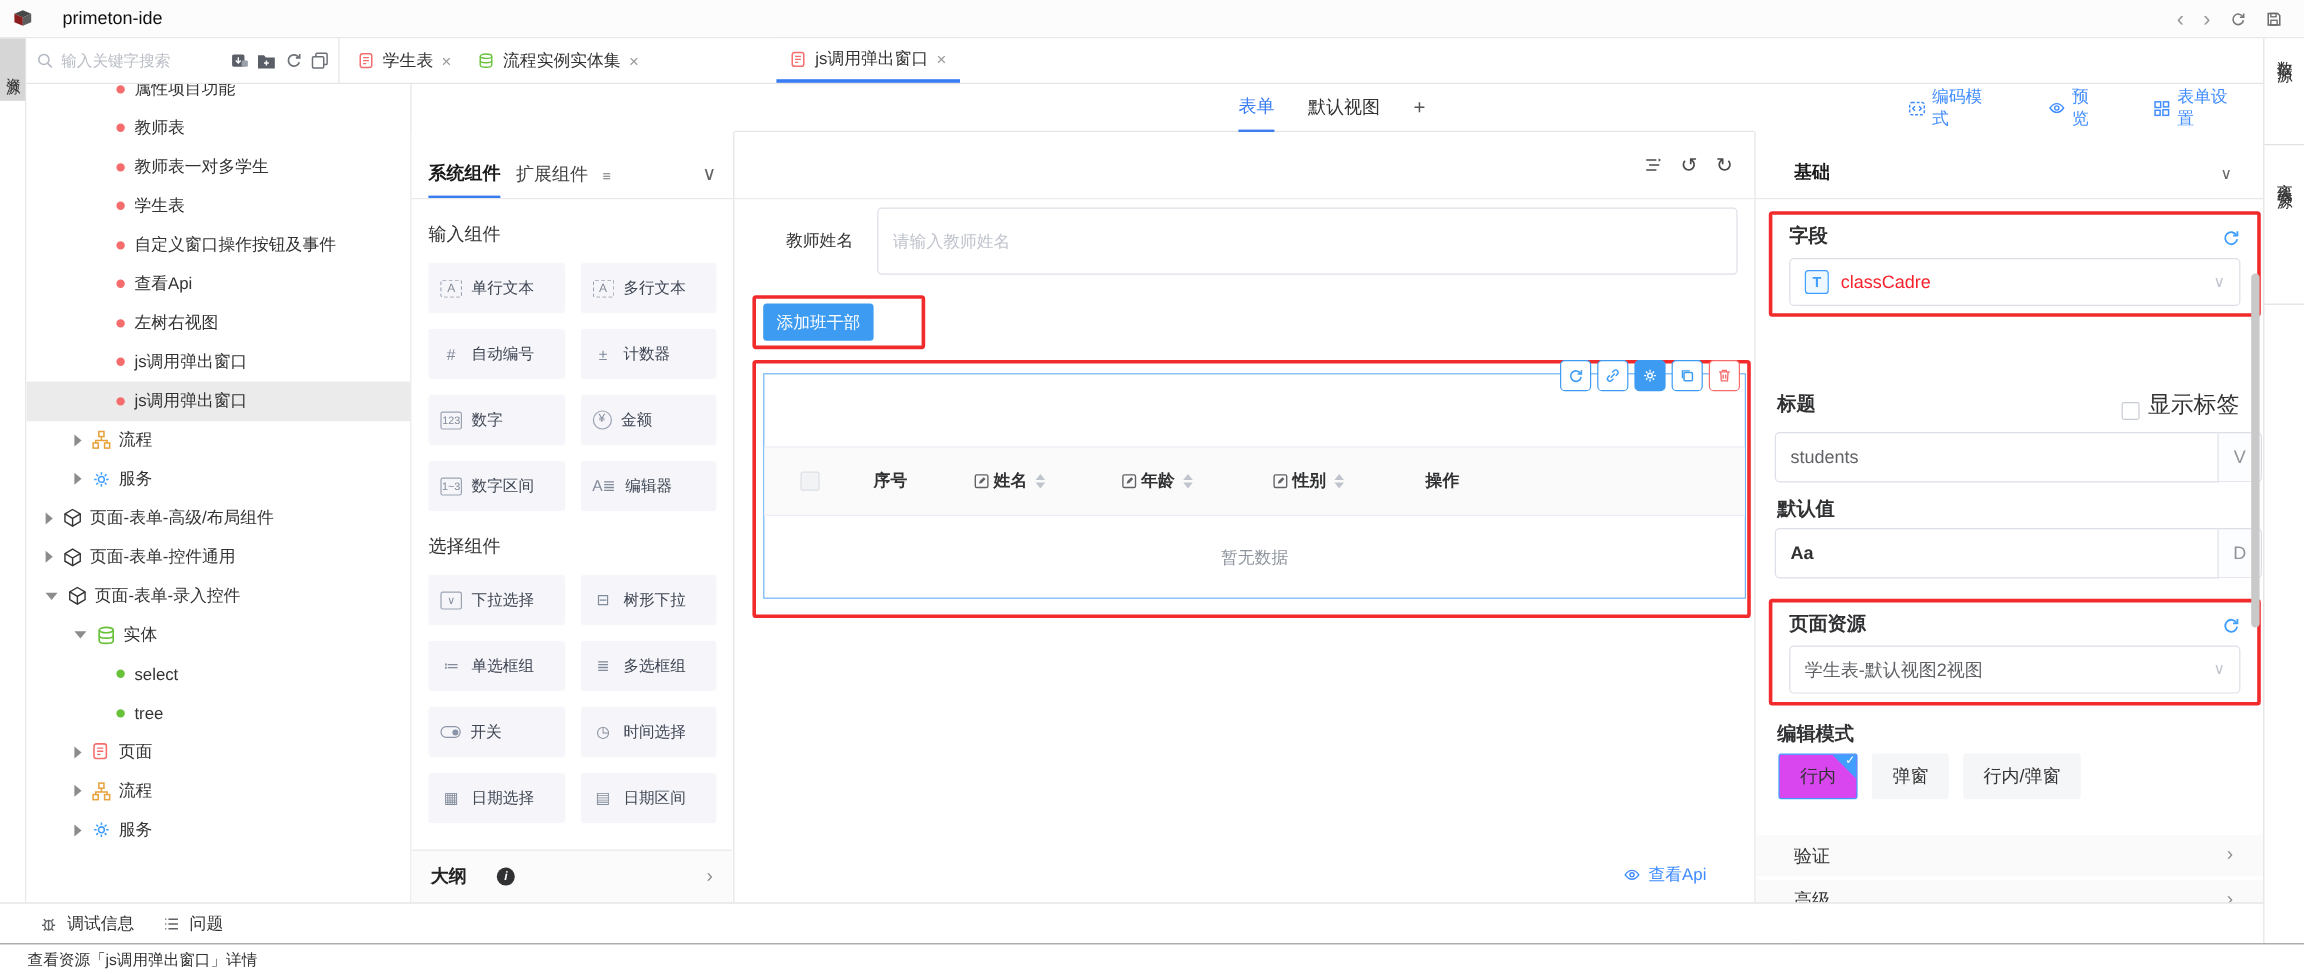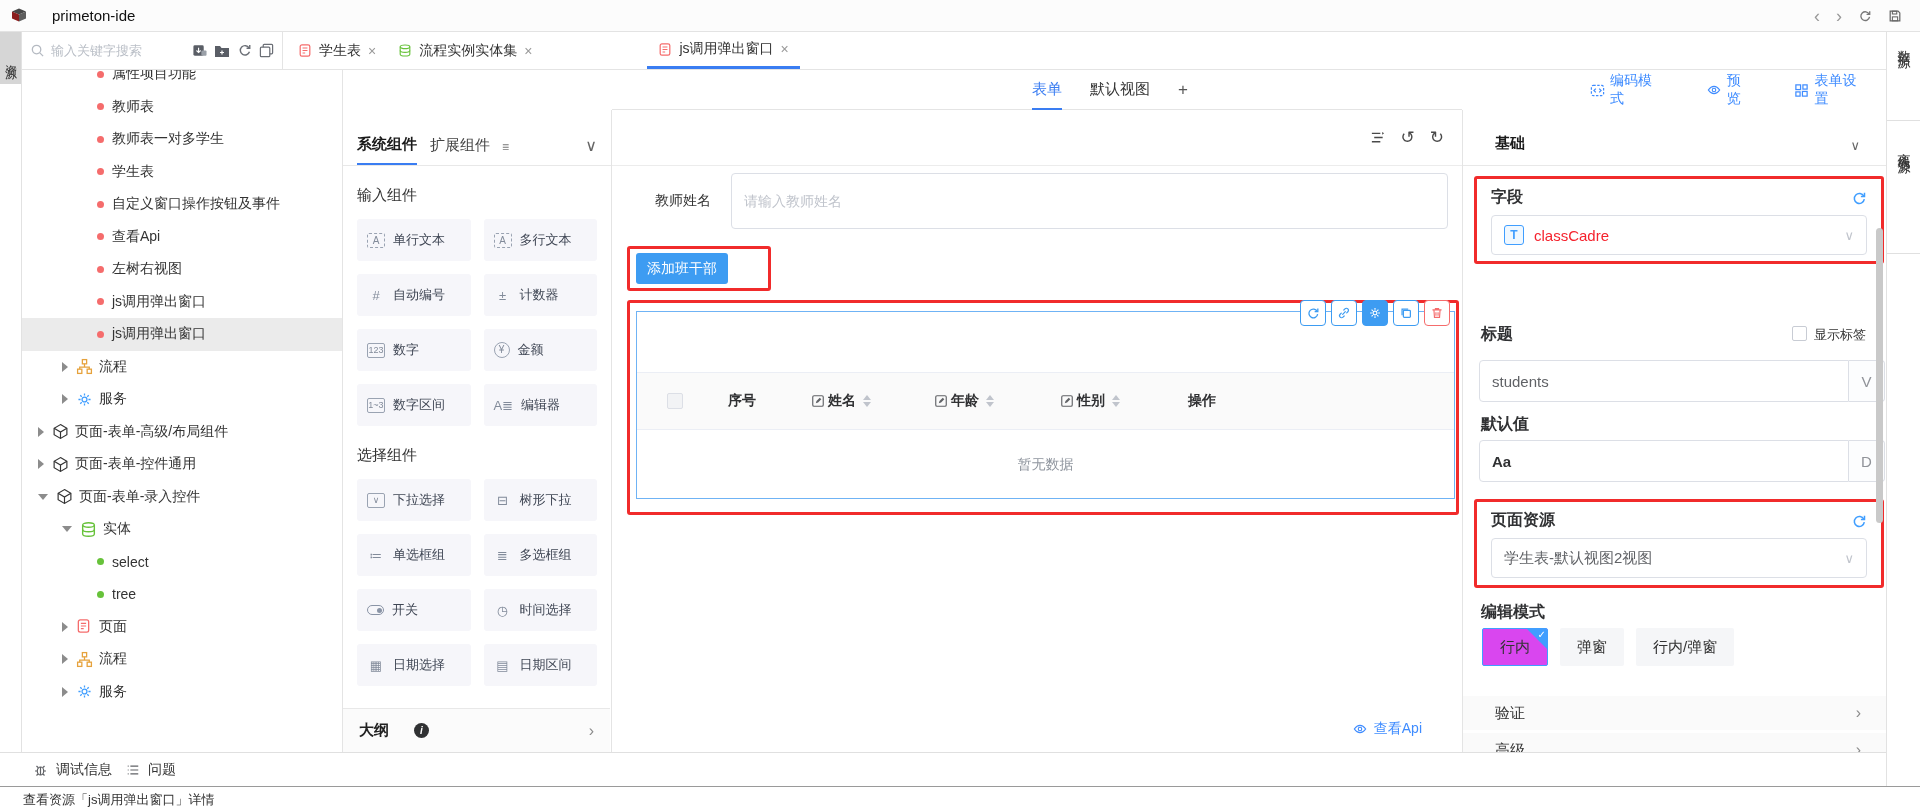--- a/index.html
+++ b/index.html
@@ -110,21 +110,21 @@
   .fieldbox{left:11px;top:10px;width:410px;height:88px}
   .resbox{left:11px;top:333px;width:410px;height:89px}
   .slrow{display:flex;align-items:center;justify-content:space-between}
   .seclabel{font-size:16px;font-weight:bold;color:#303133}
   .dd{margin-top:7px;height:40px;border:1px solid #dcdfe6;border-radius:4px;display:flex;align-items:center;gap:10px;padding:0 12px;background:#fff;cursor:pointer}
   .t-ic{width:20px;height:20px;border:1px solid #409eff;border-radius:3px;background:#f0f8ff;color:#409eff;font-size:12px;font-weight:bold;display:flex;align-items:center;justify-content:center}
   .fieldval{font-size:15px;color:#f5222d}
   .resval{font-size:15px;color:#606266}
   .ddchev{margin-left:auto;color:#c0c4cc;font-size:13px}
   .titlerow{position:absolute;left:18px;right:20px;top:158px;display:flex;align-items:center;justify-content:space-between}
-  .cklabel{display:flex;align-items:flex-start;gap:7px;font-size:13px;color:#333;cursor:pointer}
+  .cklabel{display:flex;align-items:flex-end;gap:7px;font-size:19px;color:#333;cursor:pointer}
   .ckbox{width:15px;height:15px;border:1px solid #c8ccd4;border-radius:2px;background:#fff}
   .inputrow{position:absolute;left:16px;display:flex}
   .ipt{width:370px;height:42px;border:1px solid #dcdfe6;border-radius:4px 0 0 4px;display:flex;align-items:center;padding:0 12px;font-size:15px;color:#606266;background:#fff}
   .ipt.bold{font-weight:bold;color:#303133}
   .sfx{width:36px;height:42px;border:1px solid #dcdfe6;border-left:none;border-radius:0 4px 4px 0;display:flex;align-items:center;justify-content:center;font-size:15px;color:#909399;background:#fcfdfe;cursor:pointer}
   .sublabel{position:absolute;left:18px;font-size:16px;font-weight:bold;color:#303133}
   .modes{position:absolute;left:19px;top:462px;display:flex;gap:12px}
   .mode{height:38px;padding:0 17px;display:flex;align-items:center;background:#f5f6f8;border-radius:2px;font-size:15px;color:#333;cursor:pointer}
   .mode.active{background:#d946ef;border:1px solid #409eff;position:relative;overflow:hidden}
   .corner{position:absolute;top:0;right:0;width:0;height:0;border-top:20px solid #409eff;border-left:20px solid transparent}
@@ -133,21 +133,21 @@
   .csec .chev{color:#8c8c8c;font-size:16px}
   .iscroll{position:absolute;right:3px;top:62px;width:7px;height:295px;border-radius:4px;background:#c9c9c9;cursor:grab}
 
   
   .rrail{left:1886px;top:32px;width:34px;height:754px;border-left:1px solid #e2e2e2;background:#fff}
   .rrail .vt{position:absolute;left:0;width:100%;display:flex;justify-content:center;cursor:pointer}
   .rrail .vtext{font-size:13px;color:#333}
   .rdiv{position:absolute;left:0;width:100%;height:1px;background:#e0e0e0}
 
   
-  .bottomrow{left:0;top:752px;width:1886px;height:34px;border-top:1px solid #e0e0e0;display:flex;align-items:center;gap:13px;padding-left:33px;background:#fff}
+  .bottomrow{left:0;top:752px;width:1886px;height:34px;border-top:1px solid #e0e0e0;display:flex;align-items:center;gap:23px;padding-left:33px;background:#fff}
   .bitem{display:flex;align-items:center;gap:7px;font-size:14px;color:#333;cursor:pointer}
   .statusbar{left:0;top:786px;width:1920px;height:26px;border-top:1px solid #9a9a9a;display:flex;align-items:center;padding-left:23px;font-size:13px;color:#333;background:#fff}
 </style>
 </head>
 <body>
 
 <div class="app">
 
   <div class="abs titlebar">
     <span>

